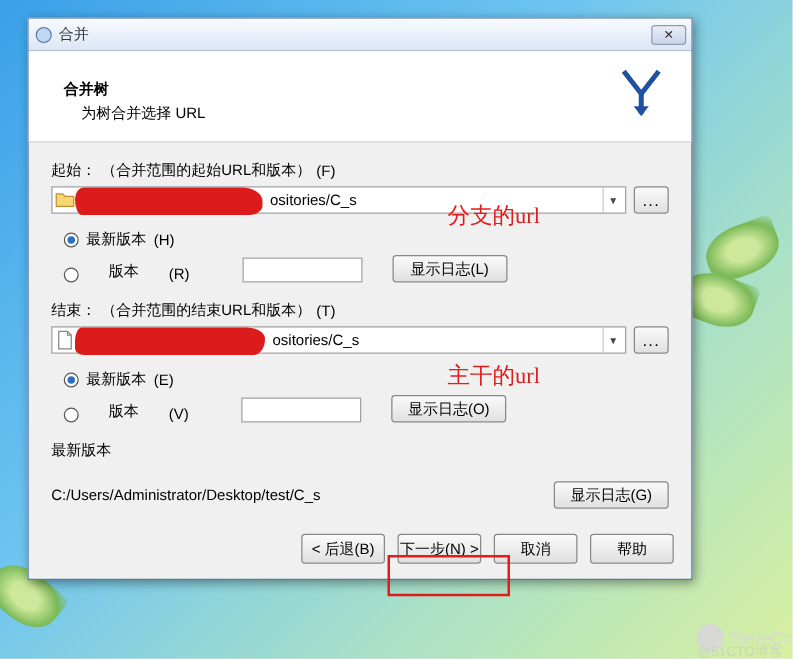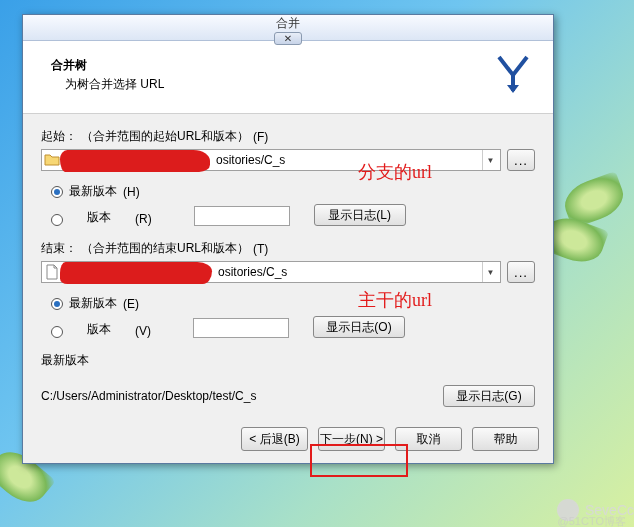--- a/index.html
+++ b/index.html
@@ -32,41 +32,40 @@
   border: 1px solid #5a7aa0;
   box-shadow: 2px 2px 8px rgba(0,0,0,0.4);
 }
 .titlebar {
   height: 26px;
   background: linear-gradient(#f8faff, #dce6f5);
   border-bottom: 1px solid #b0c0d8;
   display: flex;
   align-items: center;
   padding: 0 4px;
-  flex-direction: column;
 }
 .titlebar-icon {
   width: 16px; height: 16px;
   margin-right: 4px;
 }
 .titlebar-title { flex: 1; color: #333; font-size: 12px;}
 .titlebar-close {
   width: 28px; height: 16px;
   background: linear-gradient(#e8eef8, #c8d4e8);
   border: 1px solid #8a9ab0;
   border-radius: 3px;
   display: flex; align-items: center; justify-content: center;
   font-size: 10px; color: #333;
   cursor: pointer;
 }
 .header-panel {
   background: #fff;
   padding: 10px 16px 14px 28px;
   display: flex;
-  align-items: center;
+  align-items: flex-end;
   border-bottom: 1px solid #d0d0d0;
 }
 .header-text { flex: 1; }
 .header-title { font-weight: bold; font-size: 12px; margin-bottom: 2px; }
 .header-sub { font-size: 12px; margin-left: 14px; }
 .header-logo {
   width: 48px; height: 48px;
   color: #2050a0;
 }
 .content {

